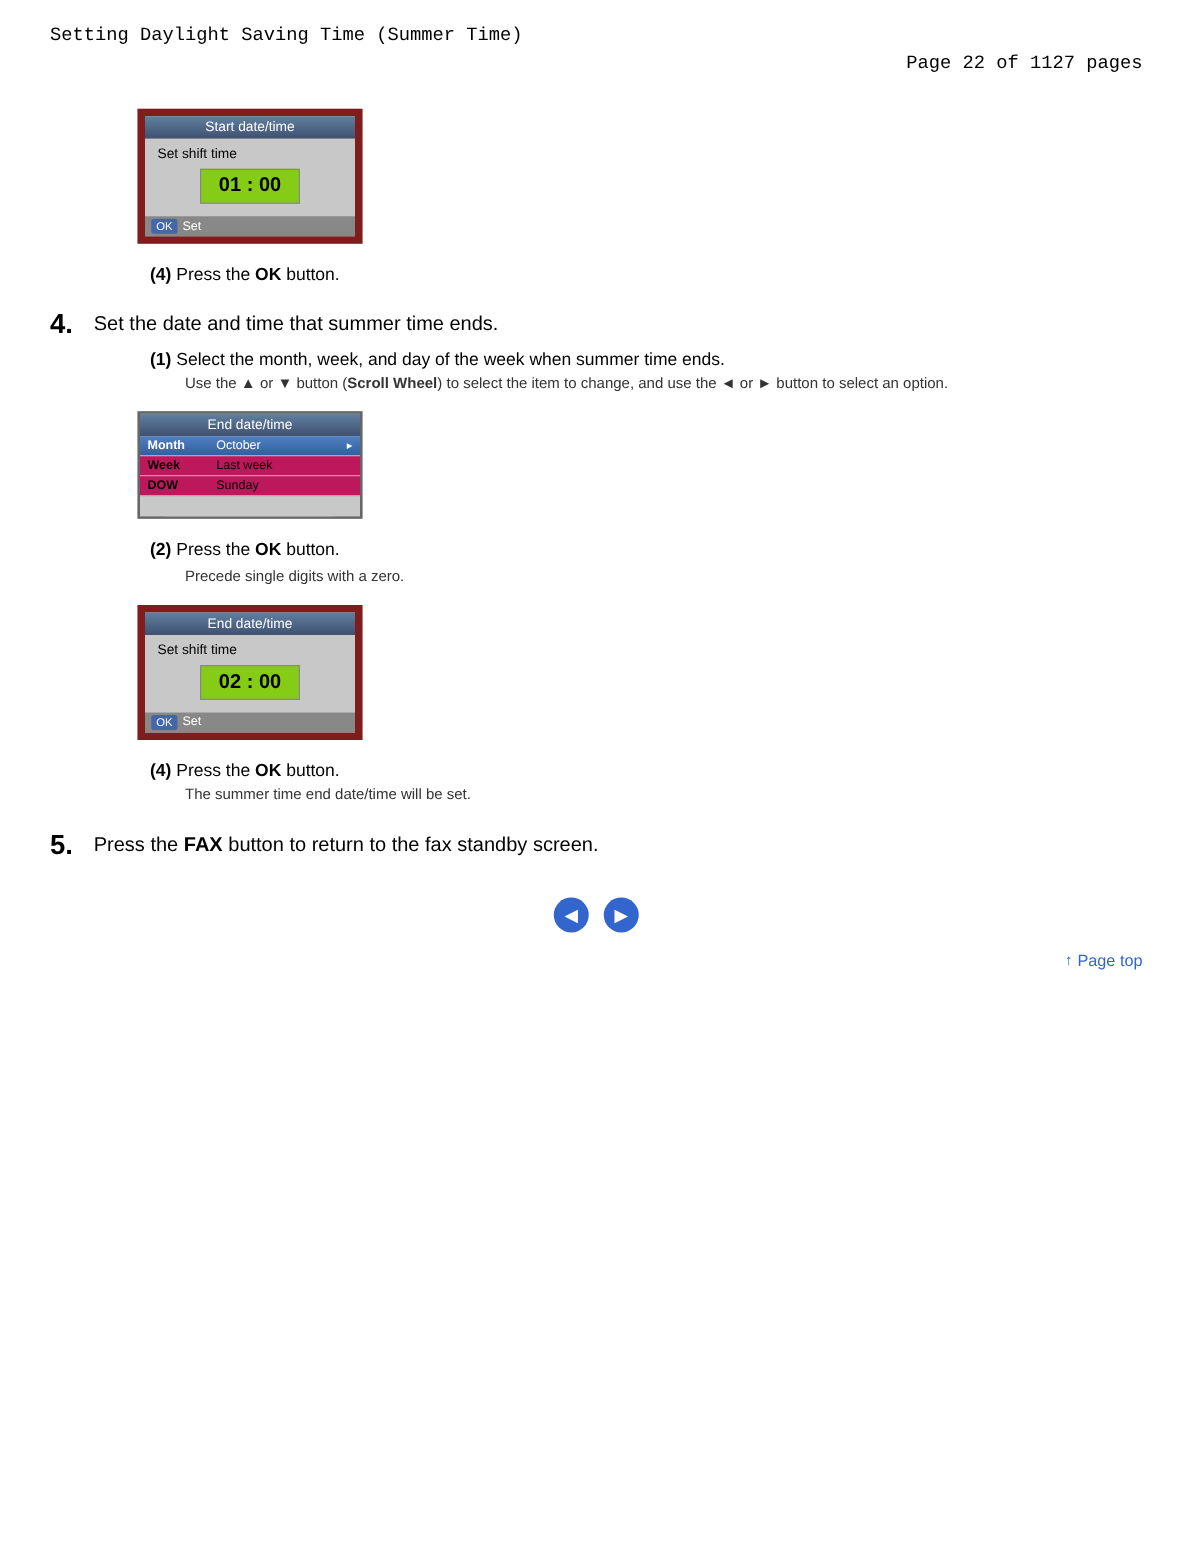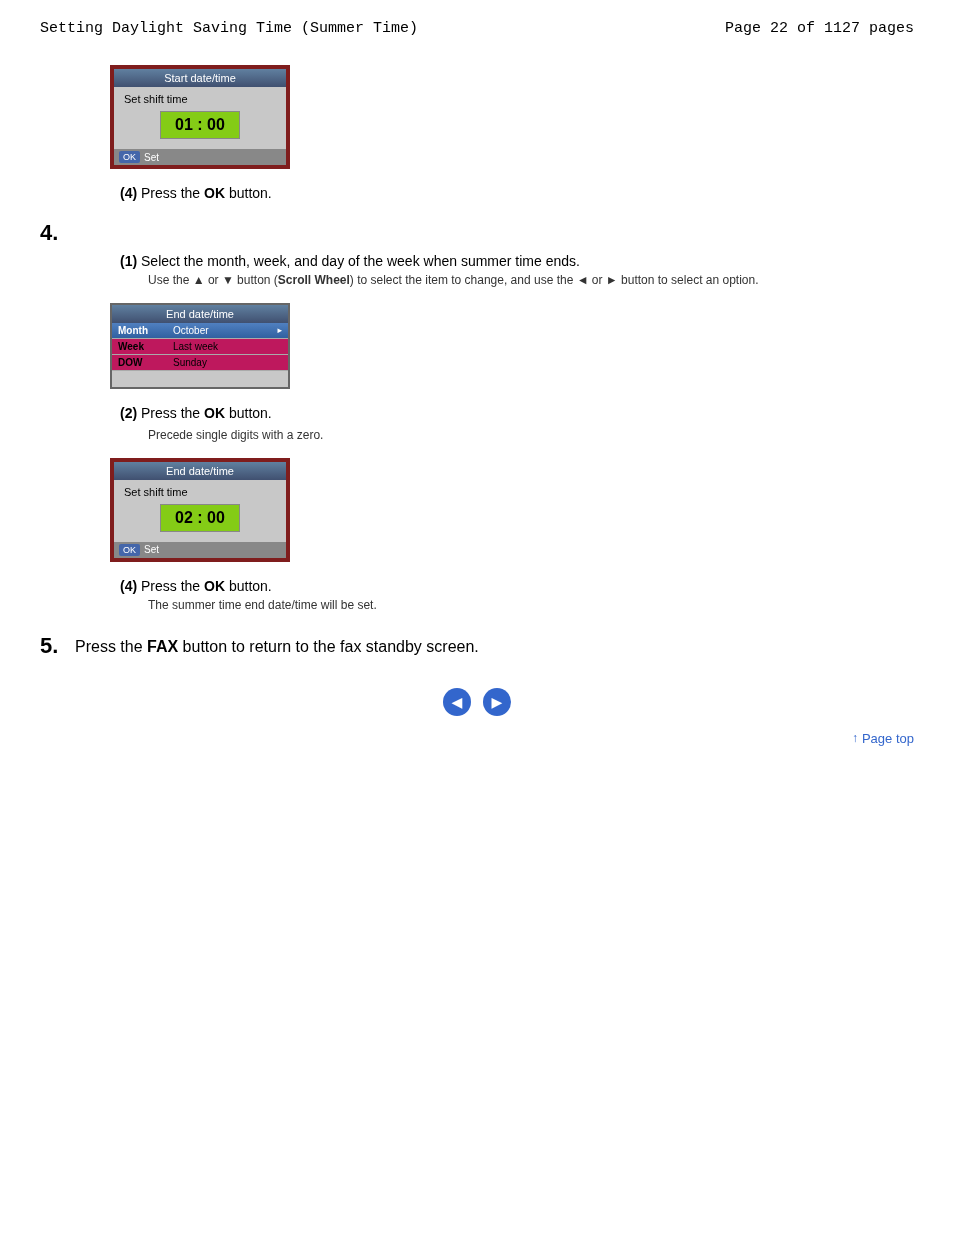--- a/index.html
+++ b/index.html
@@ -19,26 +19,27 @@
       margin-bottom: 18px;
       font-family: Liberation Mono, monospace;
     }
     .page-title {
       font-size: 15px;
       font-weight: normal;
     }
     .page-number {
       font-size: 15px;
       font-weight: normal;
+      margin-top: 22px;
     }
 
     
     .screen-mockup {
       display: inline-block;
-      border: 4px solid #7f1d1d;
+      border: 6px solid #7f1d1d;
       background: #d0d0d0;
       width: 180px;
       padding: 0;
       margin: 10px 0 10px 30px;
       font-size: 12px;
     }
     .screen-title-bar {
       background: linear-gradient(to bottom, #6080a0, #405070);
       color: #fff;
       text-align: center;
@@ -241,20 +242,21 @@
   <div class="step-minor">
     <div class="step-minor-label">
       <span class="minor-step-num">(4)</span>
       <span>Press the </span><strong>OK</strong><span> button.</span>
     </div>
   </div>
 </div>
 
 <div class="step-major" style="margin-top: 20px;">
   <span class="step-number-major">4.</span>
+  <span class="step-text-major">Set the date and time that summer time ends.</span>
 </div>
 
 <div class="content-indent">
   <div class="step-minor">
     <div class="step-minor-label">
       <span class="minor-step-num">(1)</span>
       <span>Select the month, week, and day of the week when summer time ends.</span>
     </div>
     <div class="step-description">
       <span>Use the ▲ or ▼ button (</span><strong>Scroll Wheel</strong><span>) to select the item to change, and use the  ◄ or ► button to select an option.</span>

